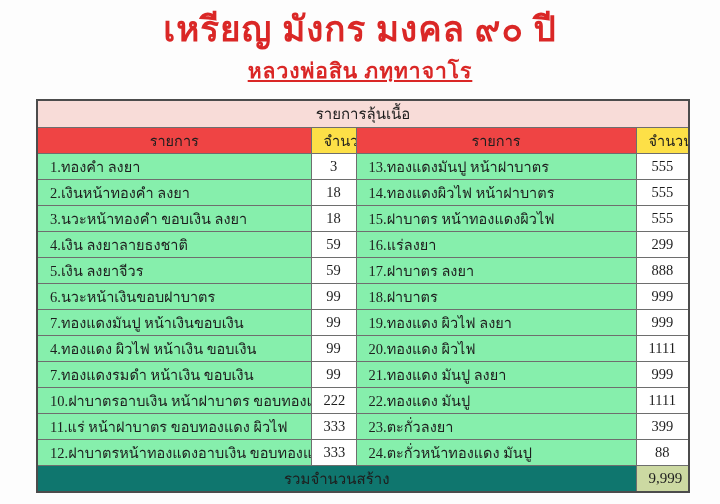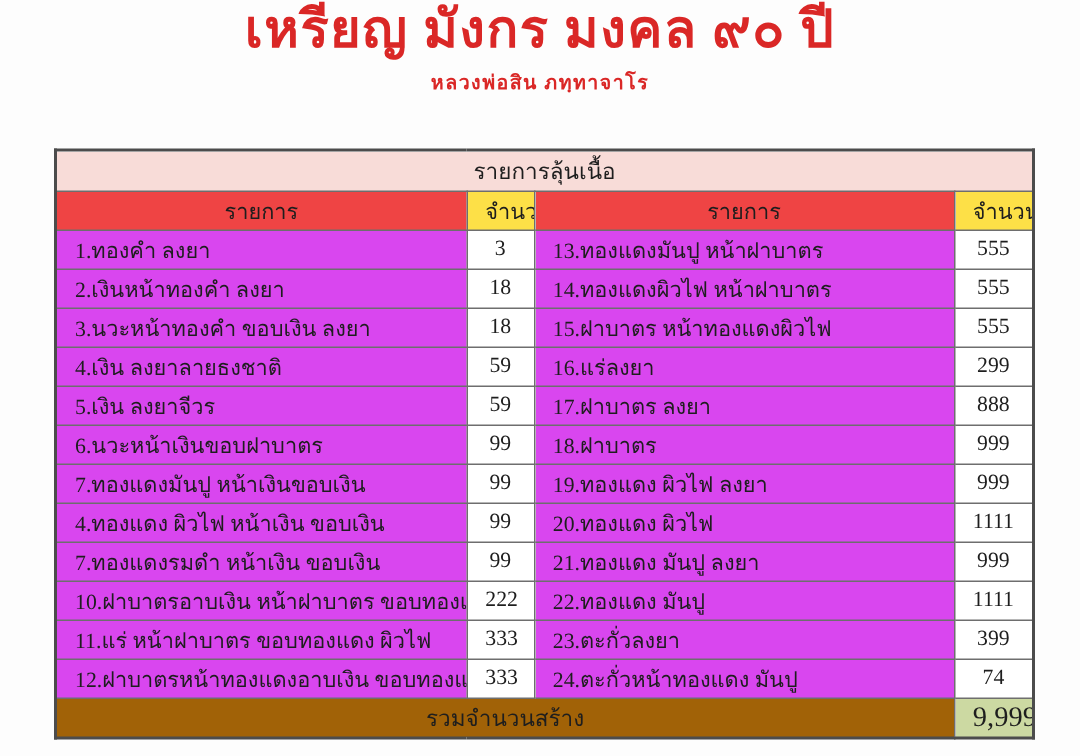--- a/index.html
+++ b/index.html
@@ -10,35 +10,36 @@
     width: 720px;
     height: 504px;
     background: #fdfdfd;
     font-family: "Liberation Serif", "DejaVu Serif", serif;
     color: #1e1e1e;
     position: relative;
     overflow: hidden;
   }
   .header {
     text-align: center;
-    padding-top: 0;
+    padding-top: 10px;
   }
   .title {
     color: #da2726;
     font-size: 35px;
     font-weight: bold;
     line-height: 1.15;
     letter-spacing: 1px;
   }
   .subtitle {
     color: #da2726;
-    font-size: 13px;
+    font-size: 21px;
     font-weight: bold;
     margin-top: 4px;
     letter-spacing: 1px;
+    text-decoration: underline;
   }
   .mint-table {
     position: absolute;
     left: 36px;
     top: 99px;
     width: 652px;
     border-collapse: collapse;
     table-layout: fixed;
     font-size: 14.5px;
     border: 2px solid #4c4c4c;
@@ -61,38 +62,38 @@
     background: #ef4444;
     text-align: center;
     height: 22px;
   }
   .colhead-amount {
     background: #fde047;
     text-align: center;
     height: 22px;
   }
   .item-cell {
-    background: #d946ef;
+    background: #86efac;
     text-align: left;
   }
   .amount-cell {
     background: #ffffff;
     text-align: center;
   }
   .footer-label {
-    background: #a16207;
+    background: #0f766e;
     text-align: center;
     height: 27px;
     font-size: 15px;
   }
   .footer-total {
     background: #ccd9a2;
     text-align: center;
     height: 27px;
-    font-size: 19px;
+    font-size: 15px;
   }
   col.c-item-l  { width: 274px; }
   col.c-amt-l   { width: 45px;  }
   col.c-item-r  { width: 280px; }
   col.c-amt-r   { width: 53px;  }
 </style>
 </head>
 <body>
 
 <div class="header">
@@ -180,20 +181,20 @@
     <tr>
       <td class="item-cell">11.แร่ หน้าฝาบาตร ขอบทองแดง ผิวไฟ</td>
       <td class="amount-cell">333</td>
       <td class="item-cell">23.ตะกั่วลงยา</td>
       <td class="amount-cell">399</td>
     </tr>
     <tr>
       <td class="item-cell">12.ฝาบาตรหน้าทองแดงอาบเงิน ขอบทองแดงผิวไฟ</td>
       <td class="amount-cell">333</td>
       <td class="item-cell">24.ตะกั่วหน้าทองแดง มันปู</td>
-      <td class="amount-cell">74</td>
+      <td class="amount-cell">88</td>
     </tr>
     <tr>
       <td class="footer-label" colspan="3">รวมจำนวนสร้าง</td>
       <td class="footer-total">9,999</td>
     </tr>
   </tbody>
 </table>
 
 </body></html>

